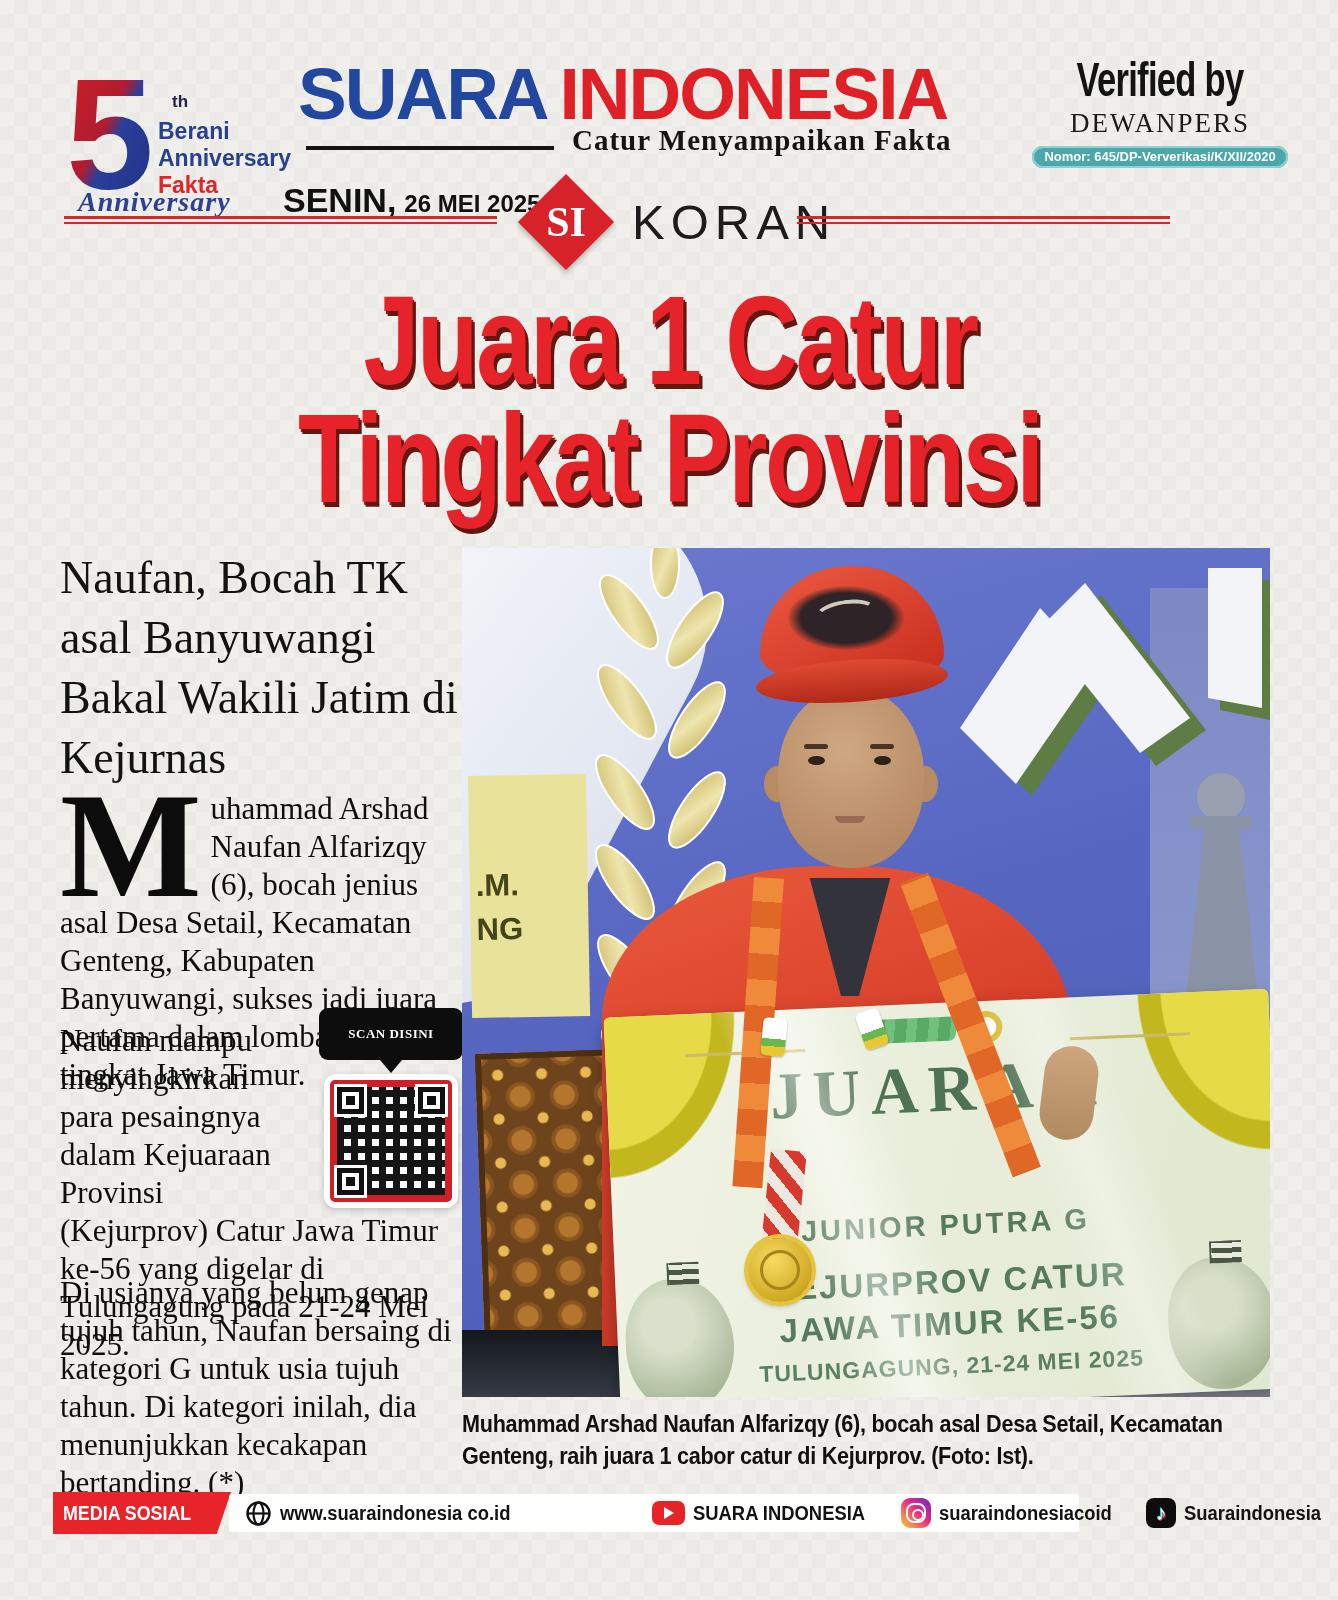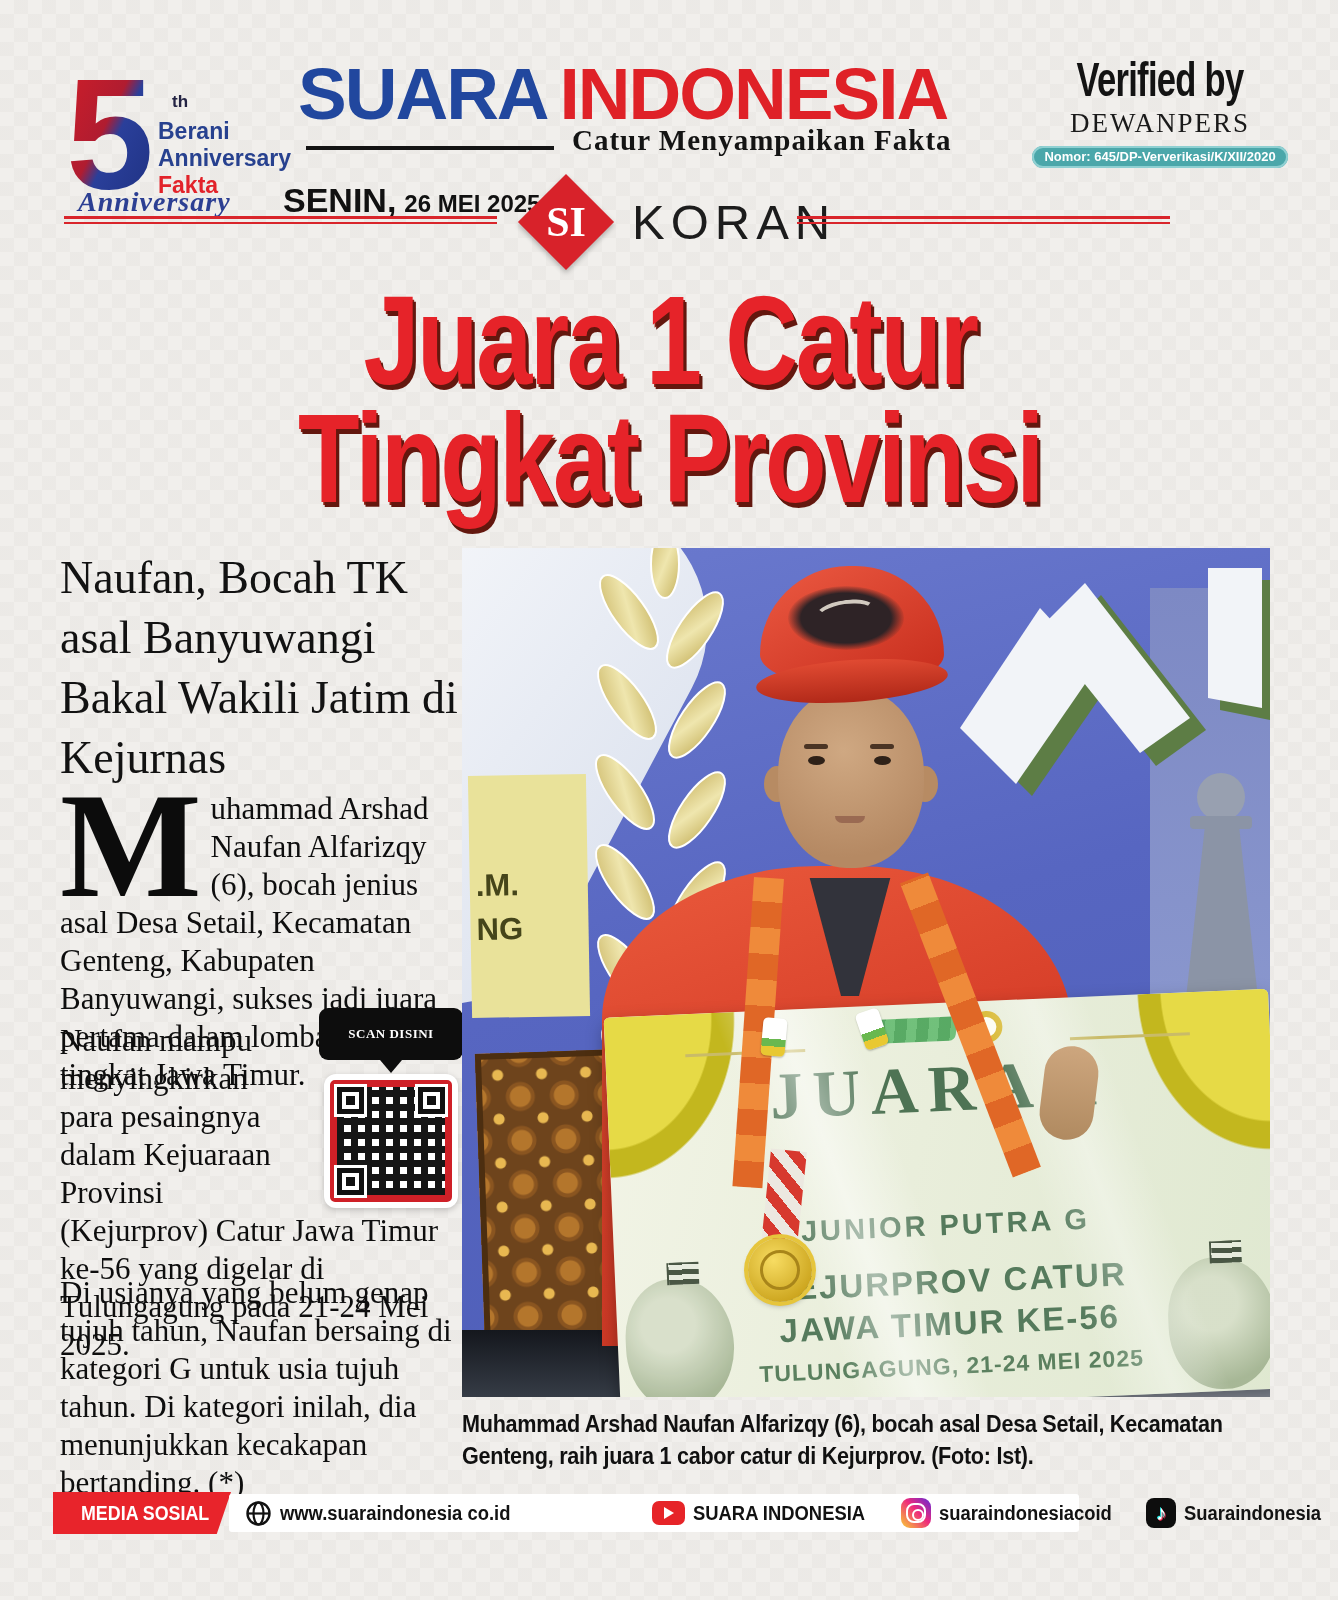--- a/index.html
+++ b/index.html
@@ -137,21 +137,21 @@
     background:repeating-linear-gradient(45deg,#ece8e0 0 11px,#d7392e 11px 22px); }
   .medal { left:286px; top:690px; width:64px; height:64px; border-radius:50%;
     background:radial-gradient(circle at 40% 35%,#f7dc62,#caa21a 80%); box-shadow:0 0 0 4px #e6c53c, 0 3px 6px rgba(0,0,0,.4); }
   .medal::after { content:""; position:absolute; inset:12px; border-radius:50%; border:3px solid #a8851a; }
 
   
   .caption { left:462px; top:1408px; width:905px; font-weight:700; font-size:24px; line-height:32px; letter-spacing:-.3px; color:#101010; transform:scaleX(.9); transform-origin:left top; }
 
   
   .footer-badge { left:53px; top:1492px; width:178px; height:42px; background:#E8242B; clip-path:polygon(0 0,100% 0,92% 100%,0 100%);
-    display:flex; align-items:center; padding-left:28px; color:#fff; font-weight:800; font-size:21px; }
+    display:flex; align-items:center; padding-left:10px; color:#fff; font-weight:800; font-size:21px; }
   .footer-badge span { transform:scaleX(.85); transform-origin:left center; white-space:nowrap; }
   .footer-bar { left:229px; top:1494px; width:850px; height:38px; background:#fff; border-radius:3px;
     display:flex; align-items:center; padding:0 16px; }
   .fb-item { display:flex; align-items:center; gap:8px; font-weight:800; font-size:20px; color:#121212; white-space:nowrap; }
   .fb-item .lbl { transform:scaleX(.92); transform-origin:left center; }
   .gap-big { margin-left:122px; } .gap-s { margin-left:20px; }
   .ic-yt { width:33px; height:24px; background:#e62428; border-radius:7px; position:relative; }
   .ic-yt::after { content:""; position:absolute; left:12px; top:6px; border-left:10px solid #fff; border-top:6px solid transparent; border-bottom:6px solid transparent; }
   .ic-ig { width:30px; height:30px; border-radius:9px; background:linear-gradient(45deg,#f9ce34 0%,#ee2a7b 55%,#6228d7 100%); position:relative; }
   .ic-ig::before { content:""; position:absolute; inset:5px; border:2.5px solid #fff; border-radius:8px; }

